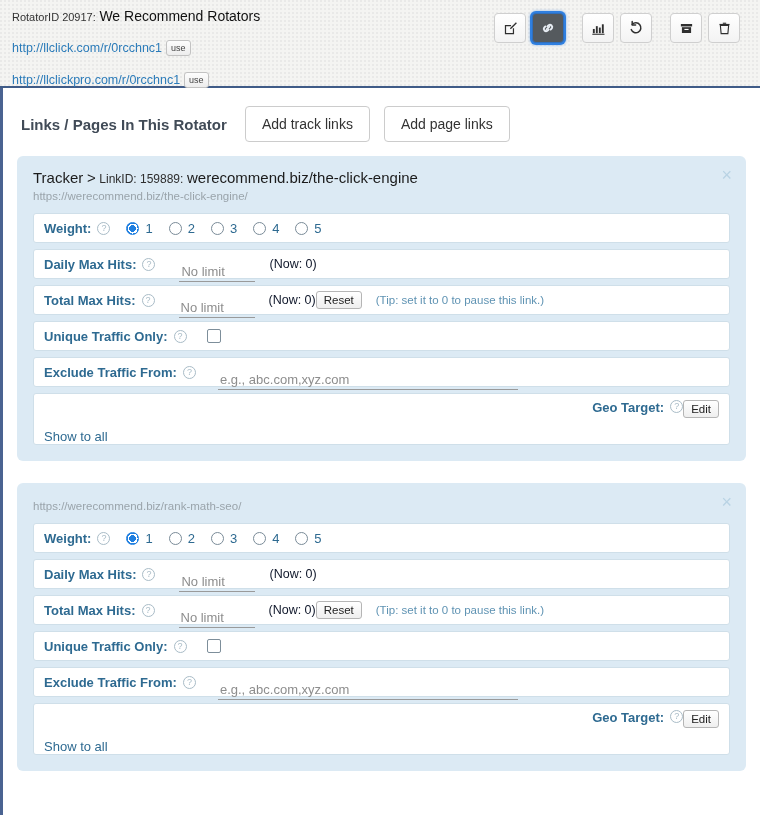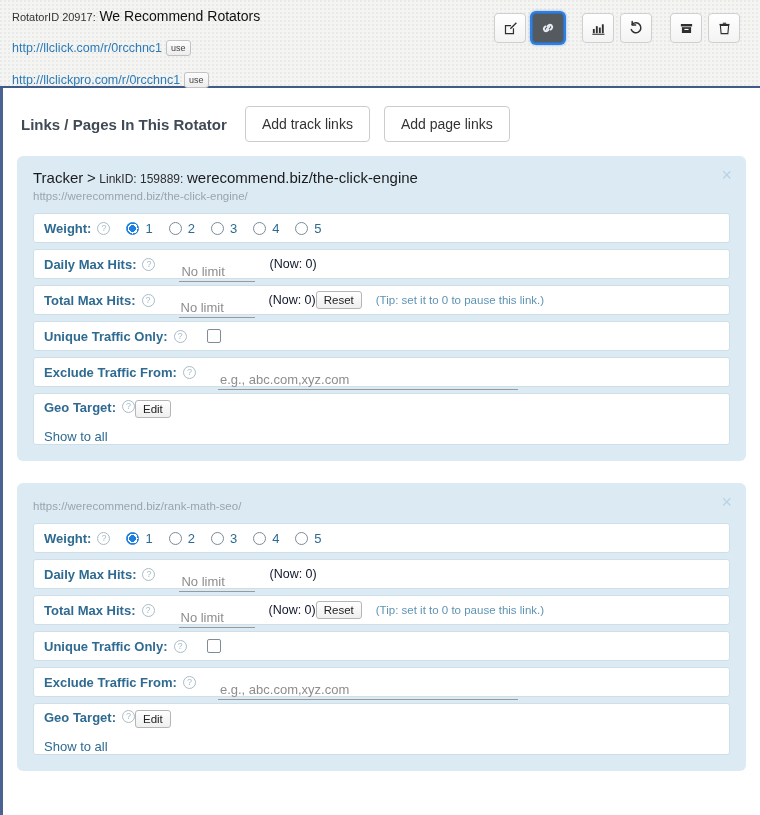--- a/index.html
+++ b/index.html
@@ -168,20 +168,21 @@
     align-items: center;
     padding: 0 10px;
     margin-bottom: 6px;
   }
   .row.tall {
     height: 52px;
     align-items: flex-start;
     padding-top: 6px;
     flex-wrap: wrap;
     margin-bottom: 0;
+    justify-content: flex-end;
   }
   .flabel {
     font-size: 13px;
     font-weight: bold;
     color: #2e6a91;
     white-space: nowrap;
   }
   .help {
     display: inline-flex;
     align-items: center;

